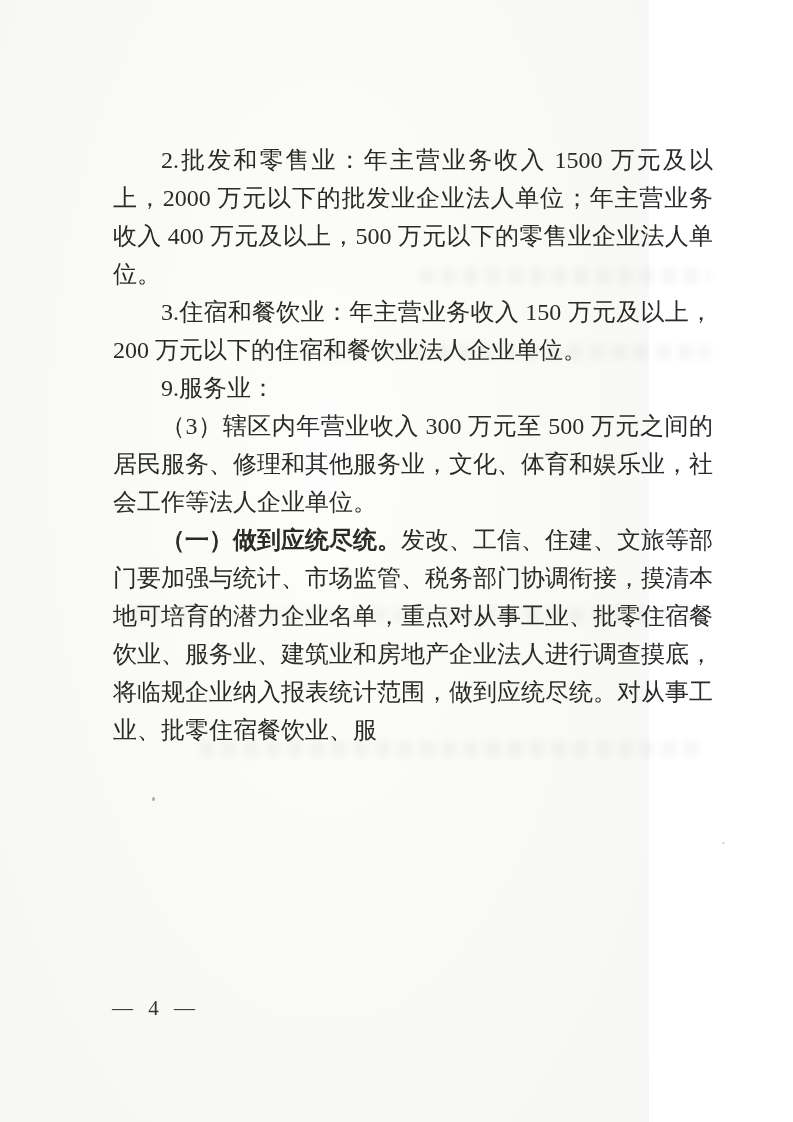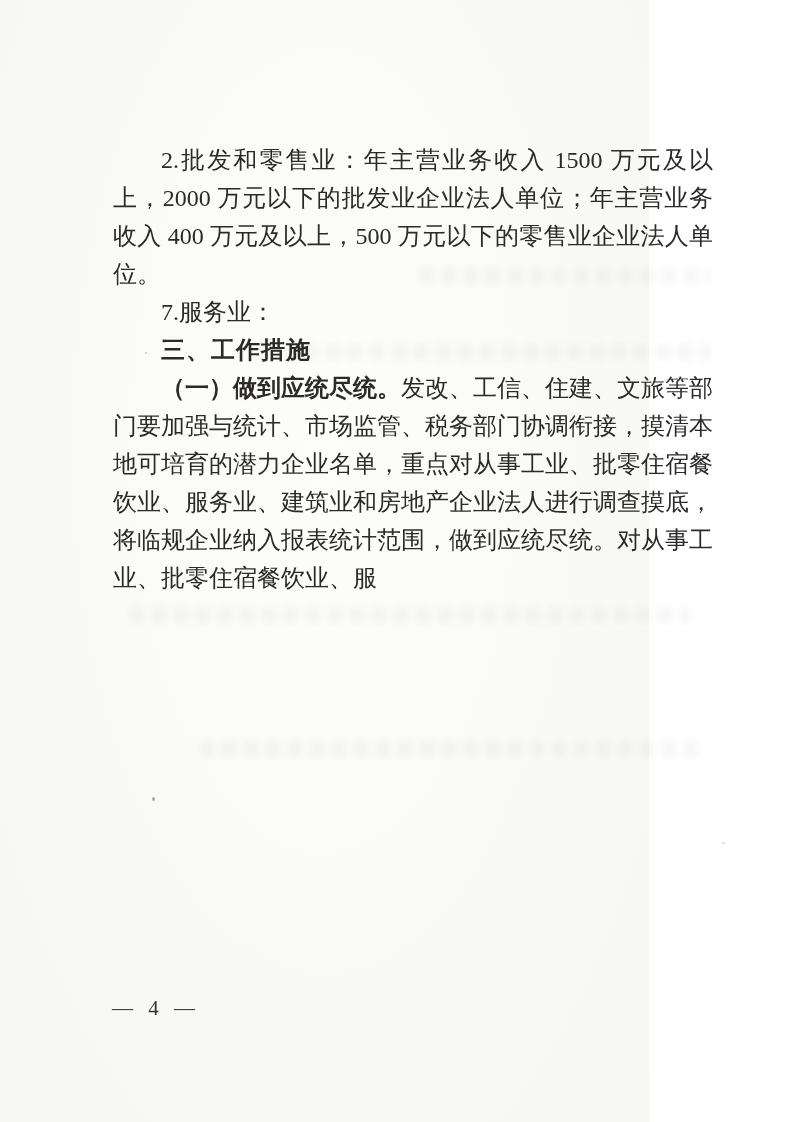--- a/index.html
+++ b/index.html
@@ -82,22 +82,23 @@
   <div class="ghost g1"></div>
   <div class="ghost g2"></div>
   <div class="ghost g3"></div>
   <div class="ghost g4"></div>
   <div class="speck s1"></div>
   <div class="speck s2"></div>
   <div class="speck s3"></div>
 
   <div class="content">
     <p class="para">2.批发和零售业：年主营业务收入 1500 万元及以上，2000 万元以下的批发业企业法人单位；年主营业务收入 400 万元及以上，500 万元以下的零售业企业法人单位。</p>
-    <p class="para">7.服务业：</p>
-    <p class="heading">三、工作措施</p>
+    <p class="para">3.住宿和餐饮业：年主营业务收入 150 万元及以上，200 万元以下的住宿和餐饮业法人企业单位。</p>
+    <p class="para">9.服务业：</p>
+    <p class="para">（3）辖区内年营业收入 300 万元至 500 万元之间的居民服务、修理和其他服务业，文化、体育和娱乐业，社会工作等法人企业单位。</p>
     <p class="para">
       <span class="lead-bold">（一）做到应统尽统。</span><span>发改、工信、住建、文旅等部门要加强与统计、市场监管、税务部门协调衔接，摸清本地可培育的潜力企业名单，重点对从事工业、批零住宿餐饮业、服务业、建筑业和房地产企业法人进行调查摸底，将临规企业纳入报表统计范围，做到应统尽统。对从事工业、批零住宿餐饮业、服</span>
     </p>
   </div>
 
   <div class="page-number">— 4 —</div>
 
 </div>
 
 </body></html>

